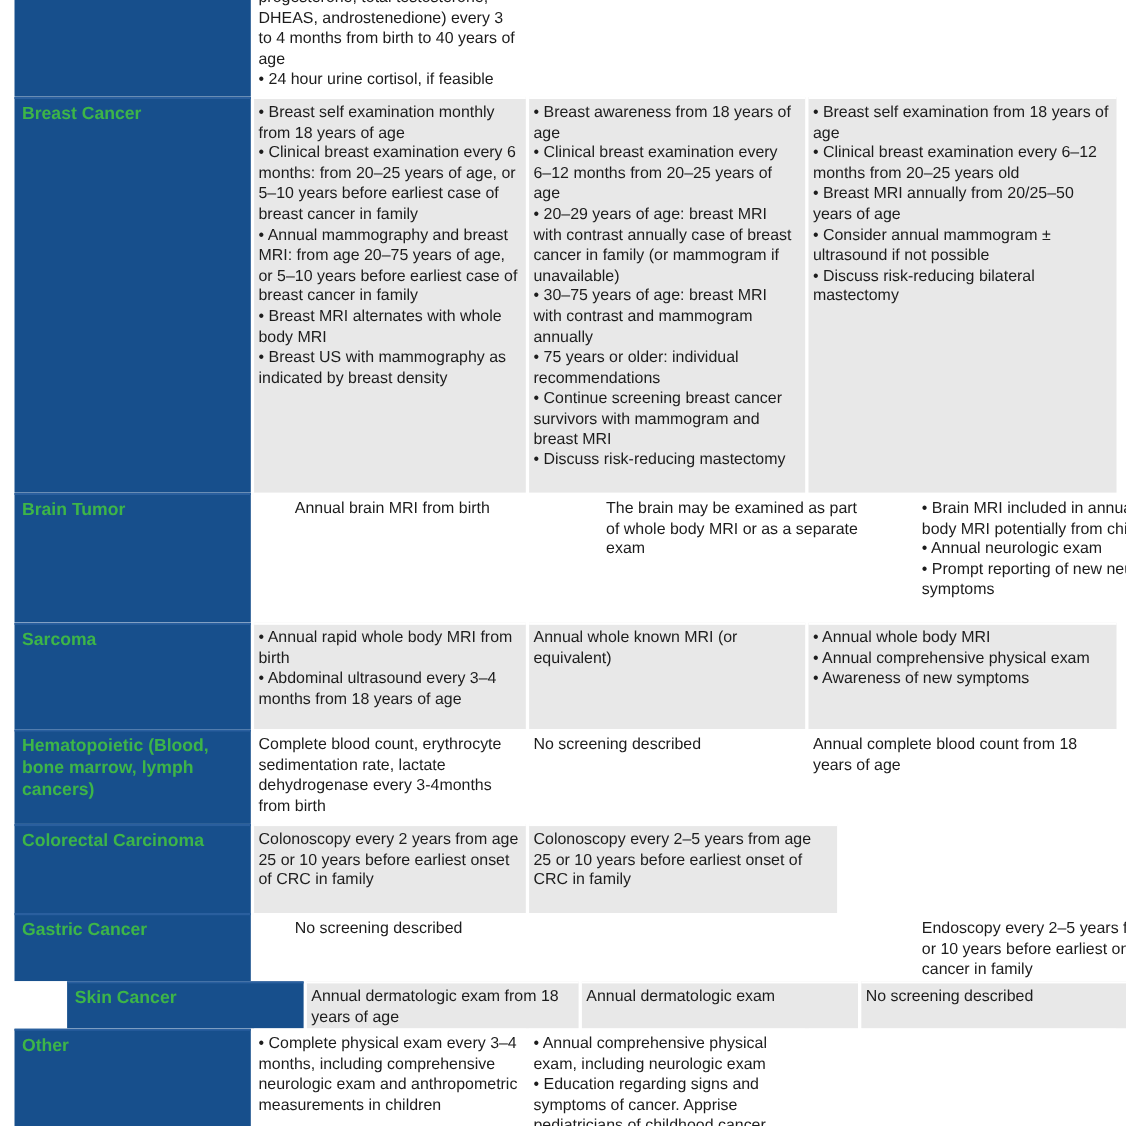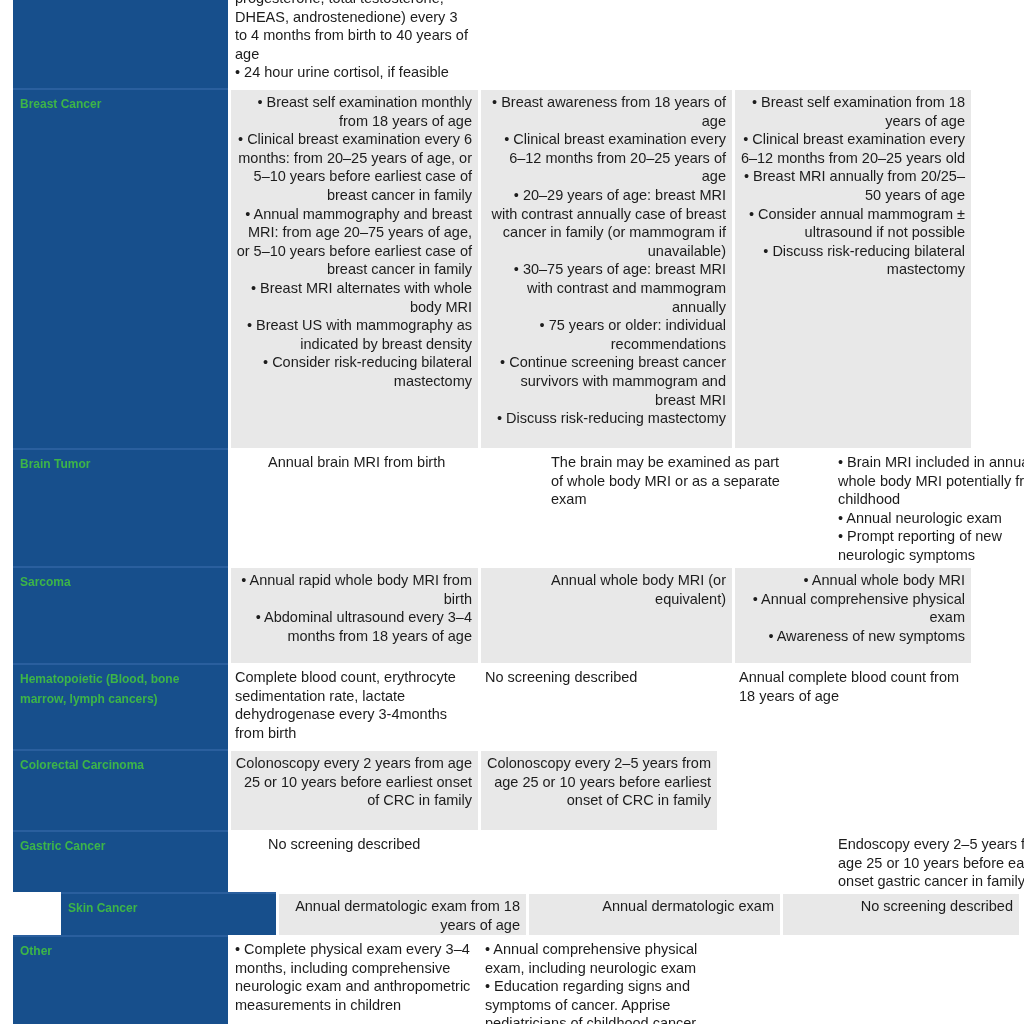--- a/index.html
+++ b/index.html
@@ -5,37 +5,37 @@
   html,body{margin:0;padding:0;}
   body{
     width:1024px;height:1024px;overflow:hidden;background:#ffffff;
     font-family:"Liberation Sans",sans-serif;
   }
   .doc{padding-left:13px;margin-top:-14px;}
   .trow{display:flex;gap:3px;overflow:hidden;}
   .cat{
     width:215px;flex:none;box-sizing:border-box;
     background:var(--blue);color:var(--green);
-    font-weight:bold;font-size:12px;line-height:20px;
+    font-weight:bold;font-size:16px;line-height:20px;
     padding:4px 6px 2px 7px;
     border-top:2px solid var(--blue-sep);
   }
   .trow.first .cat{border-top:none;}
   .cell{
     box-sizing:border-box;flex:none;
     border-top:2px solid #ffffff;
     padding:3px 6px 3px 4px;
     font-size:14.5px;line-height:18.6px;color:#1c1c1c;
     background:#ffffff;overflow:hidden;
   }
   .trow.first .cell{border-top:none;}
-  .trow.gray .cell{background:var(--gray);text-align:right;}
+  .trow.gray .cell{background:var(--gray);}
   .c1{width:247px;}
   .c2{width:251px;}
-  .c3{width:236px;}
+  .c3{width:280px;}
   .para{margin:0;}
 </style>
 </head>
 <body>
 
 <div class="doc">
     <div class="trow first" style="height: 102px;">
       <div class="cat"><span></span></div>
       <div class="cell c1">
         <div class="para">progesterone, total testosterone, DHEAS, androstenedione) every 3 to 4 months from birth to 40 years of age</div>
@@ -45,21 +45,20 @@
       <div class="cell c3"></div>
     </div>
     <div class="trow gray" style="height: 360px;">
       <div class="cat"><span>Breast Cancer</span></div>
       <div class="cell c1">
         <div class="para">• Breast self examination monthly from 18 years of age</div>
         <div class="para">• Clinical breast examination every 6 months: from 20–25 years of age, or 5–10 years before earliest case of breast cancer in family</div>
         <div class="para">• Annual mammography and breast MRI: from age 20–75 years of age, or 5–10 years before earliest case of breast cancer in family</div>
         <div class="para">• Breast MRI alternates with whole body MRI</div>
         <div class="para">• Breast US with mammography as indicated by breast density</div>
-        <div class="para">• Consider risk-reducing bilateral mastectomy</div>
       </div>
       <div class="cell c2">
         <div class="para">• Breast awareness from 18 years of age</div>
         <div class="para">• Clinical breast examination every 6–12 months from 20–25 years of age</div>
         <div class="para">• 20–29 years of age:  breast MRI with contrast annually case of breast cancer in family (or mammogram if unavailable)</div>
         <div class="para">• 30–75 years of age: breast MRI with contrast and mammogram annually</div>
         <div class="para">• 75 years or older: individual recommendations</div>
         <div class="para">• Continue screening breast cancer survivors with mammogram and breast MRI</div>
         <div class="para">• Discuss risk-reducing mastectomy</div>
       </div>
@@ -85,21 +84,21 @@
         <div class="para">• Prompt reporting of new neurologic symptoms</div>
       </div>
     </div>
     <div class="trow gray" style="height: 97px;">
       <div class="cat"><span>Sarcoma</span></div>
       <div class="cell c1">
         <div class="para">• Annual rapid whole body MRI from birth</div>
         <div class="para">• Abdominal ultrasound every 3–4 months from 18 years of age</div>
       </div>
       <div class="cell c2">
-        <div class="para">Annual whole body MRI (or equivalent)</div>
+        <div class="para">Annual whole known MRI (or equivalent)</div>
       </div>
       <div class="cell c3">
         <div class="para">• Annual whole body MRI</div>
         <div class="para">• Annual comprehensive physical exam</div>
         <div class="para">• Awareness of new symptoms</div>
       </div>
     </div>
     <div class="trow" style="height: 86px;">
       <div class="cat"><span>Hematopoietic (Blood, bone marrow, lymph cancers)</span></div>
       <div class="cell c1">

